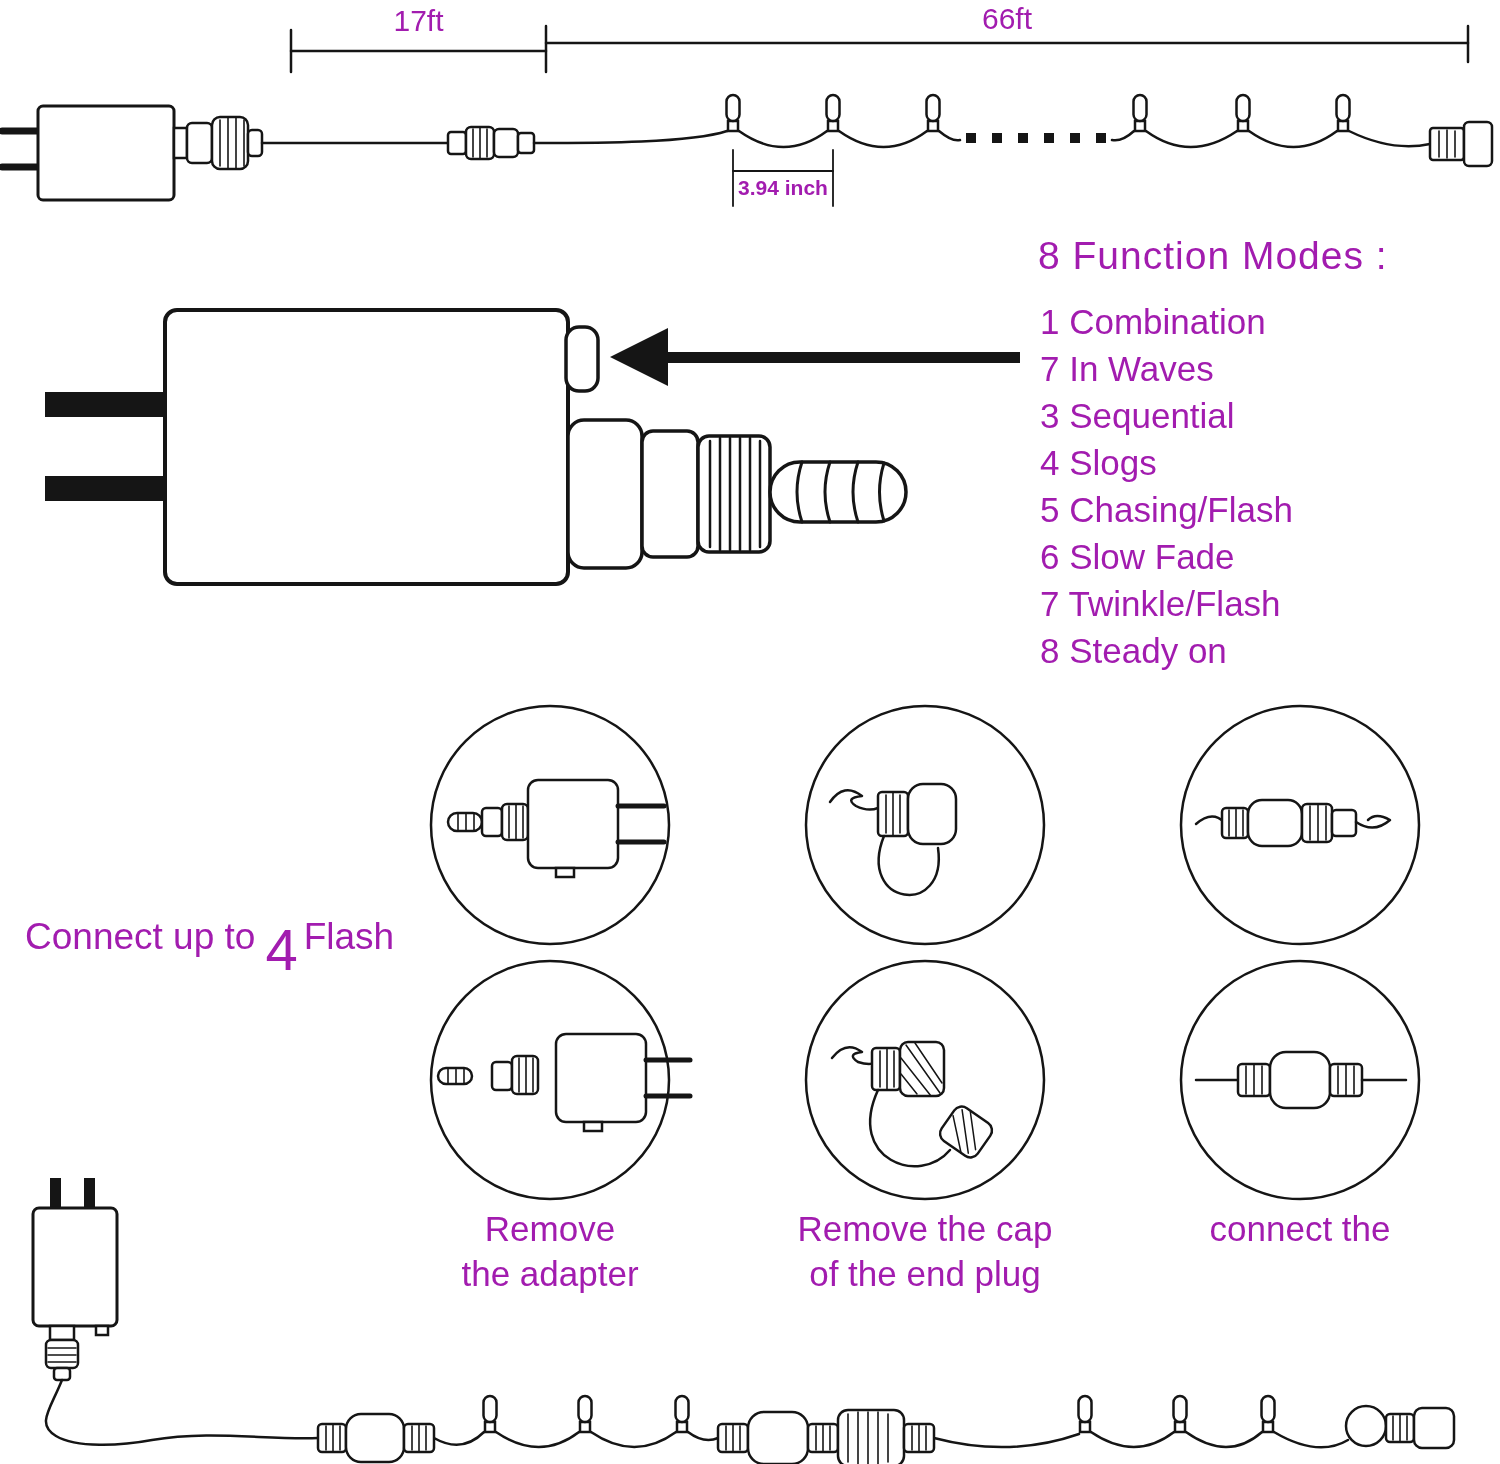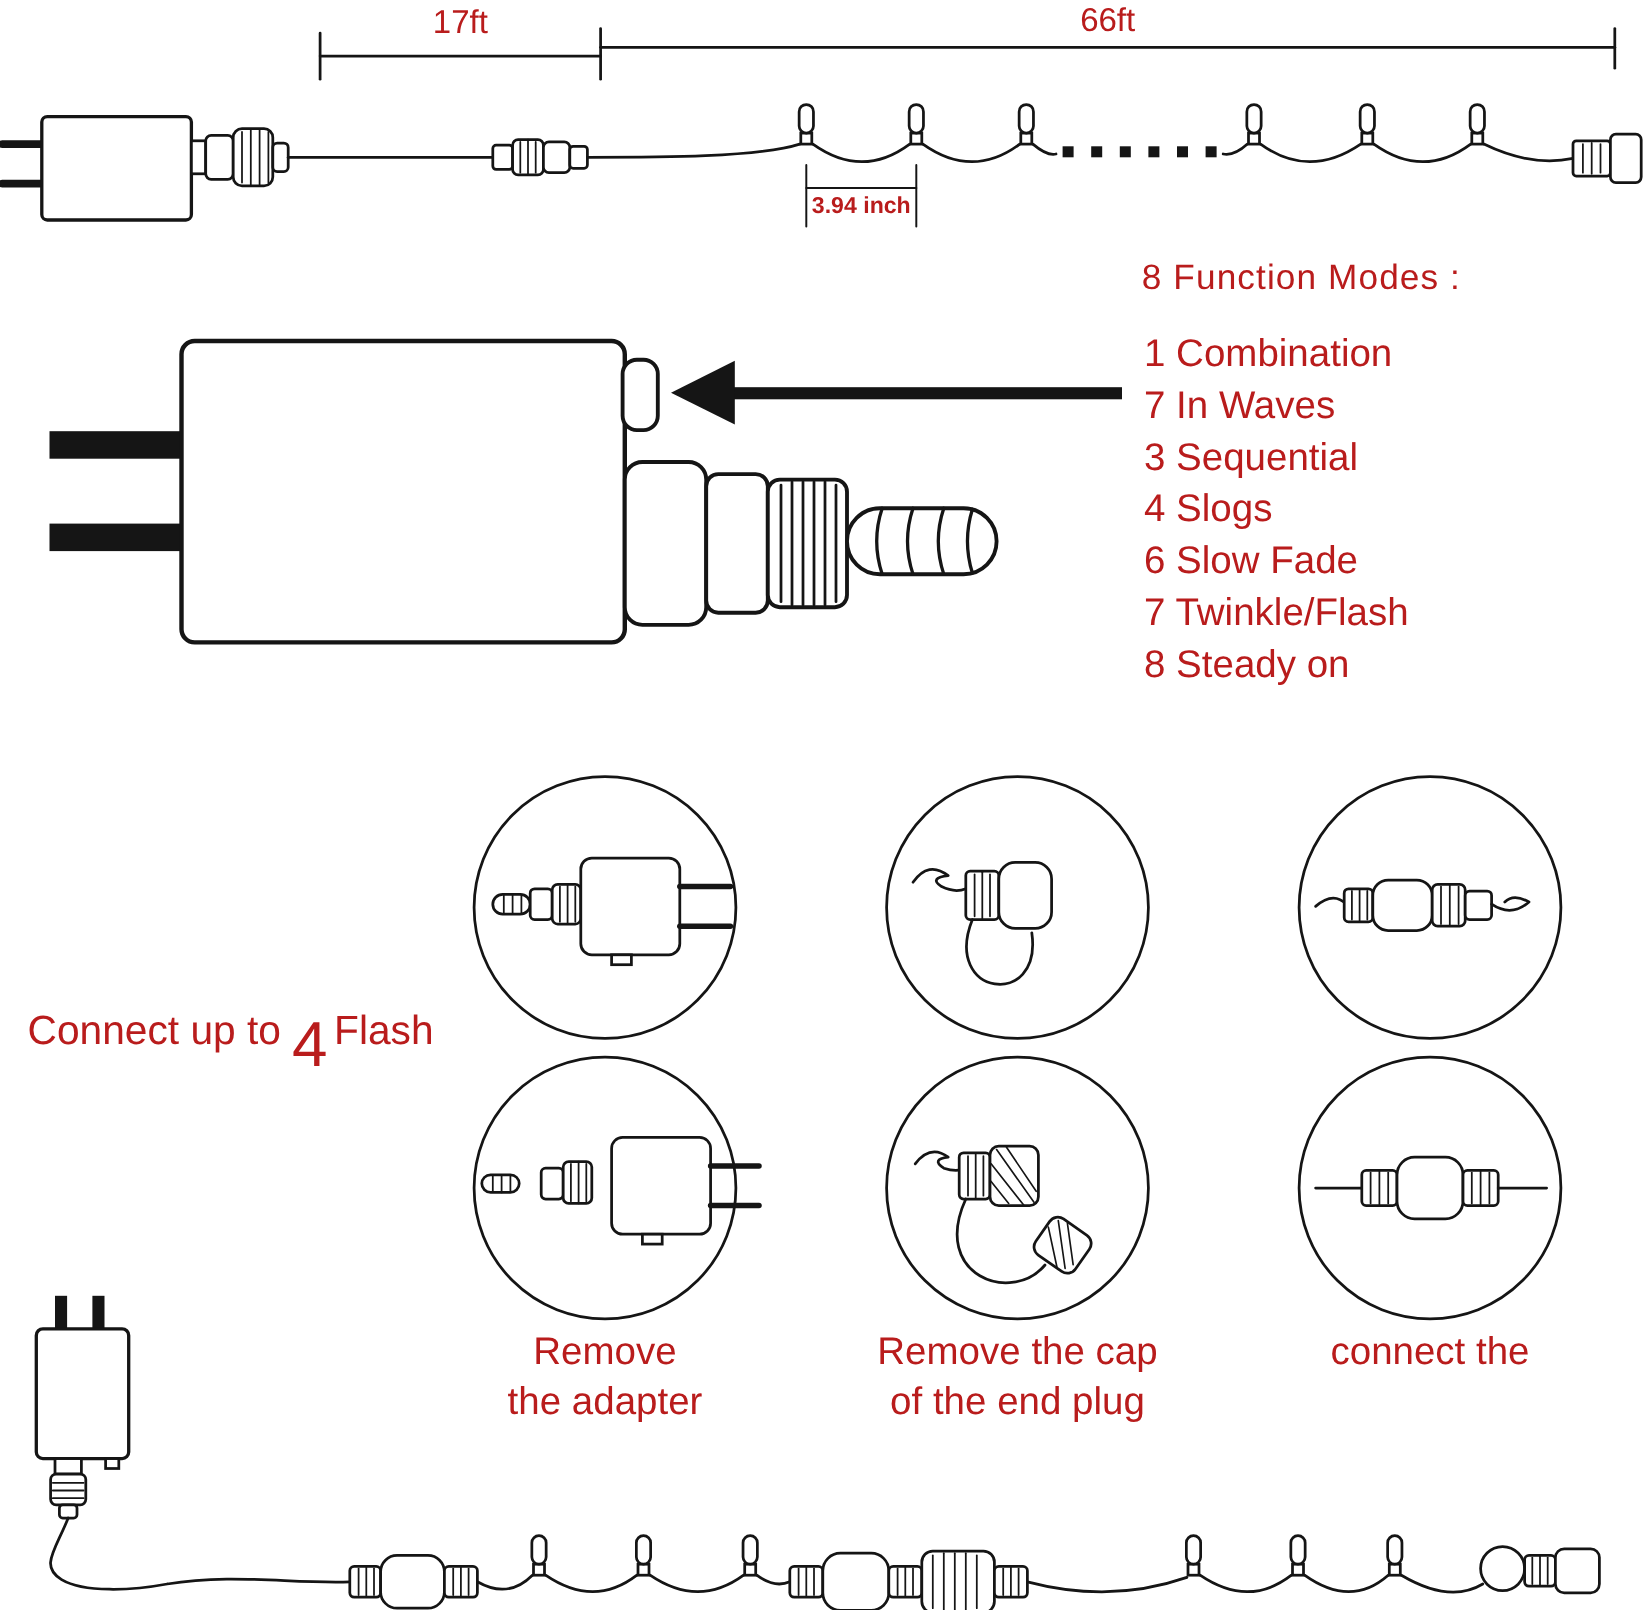--- a/index.html
+++ b/index.html
@@ -4,25 +4,25 @@
 <style>
   html,body{margin:0;padding:0;background:#ffffff;}
   .canvas{
     position:relative;width:1500px;height:1464px;background:#ffffff;
     font-family:"Liberation Sans",sans-serif;color:#151515;overflow:hidden;
   }
   .art{position:absolute;left:0;top:0;width:1500px;height:1464px;}
   .s{stroke:#151515;stroke-width:2.5;fill:none;stroke-linecap:round;stroke-linejoin:round;}
   .w{fill:#ffffff;stroke:#151515;stroke-width:2.5;}
   .b{fill:#151515;stroke:none;}
-  .t{position:absolute;white-space:nowrap;color:#b91c1c;}
+  .t{position:absolute;white-space:nowrap;color:#a21caf;}
   .center{text-align:center;}
   .dim-label{font-size:30px;}
   .spacing-label{font-size:21px;font-weight:bold;}
-  .modes-title{font-size:32px;letter-spacing:1px;text-align:right;}
+  .modes-title{font-size:39px;letter-spacing:1px;text-align:right;}
   .modes-list{font-size:35px;}
   .mode-item{height:47px;line-height:47px;}
   .connect-heading{display:flex;align-items:flex-start;font-size:37px;}
   .connect-count{font-size:58px;margin:0 6px 0 10px;}
   .caption{font-size:35px;line-height:45px;white-space:normal;}
 </style>
 </head>
 <body>
 
 <div class="canvas">
@@ -331,20 +331,21 @@
 
   <div class="t spacing-label center" style="left:713px;top:176px;width:140px;">3.94 inch</div>
 
   <div class="t modes-title" style="left:1038px;top:234px;">8 Function Modes :</div>
 
   <div class="t modes-list" style="left:1040px;top:298px;">
     <div class="mode-item">1 Combination</div>
     <div class="mode-item">7 In Waves</div>
     <div class="mode-item">3 Sequential</div>
     <div class="mode-item">4 Slogs</div>
+    <div class="mode-item">5 Chasing/Flash</div>
     <div class="mode-item">6 Slow Fade</div>
     <div class="mode-item">7 Twinkle/Flash</div>
     <div class="mode-item">8 Steady on</div>
   </div>
 
   <div class="t connect-heading" style="left:25px;top:916px;">
     <span>Connect up to</span>
     <span class="connect-count">4</span>
     <span>Flash</span>
   </div>

